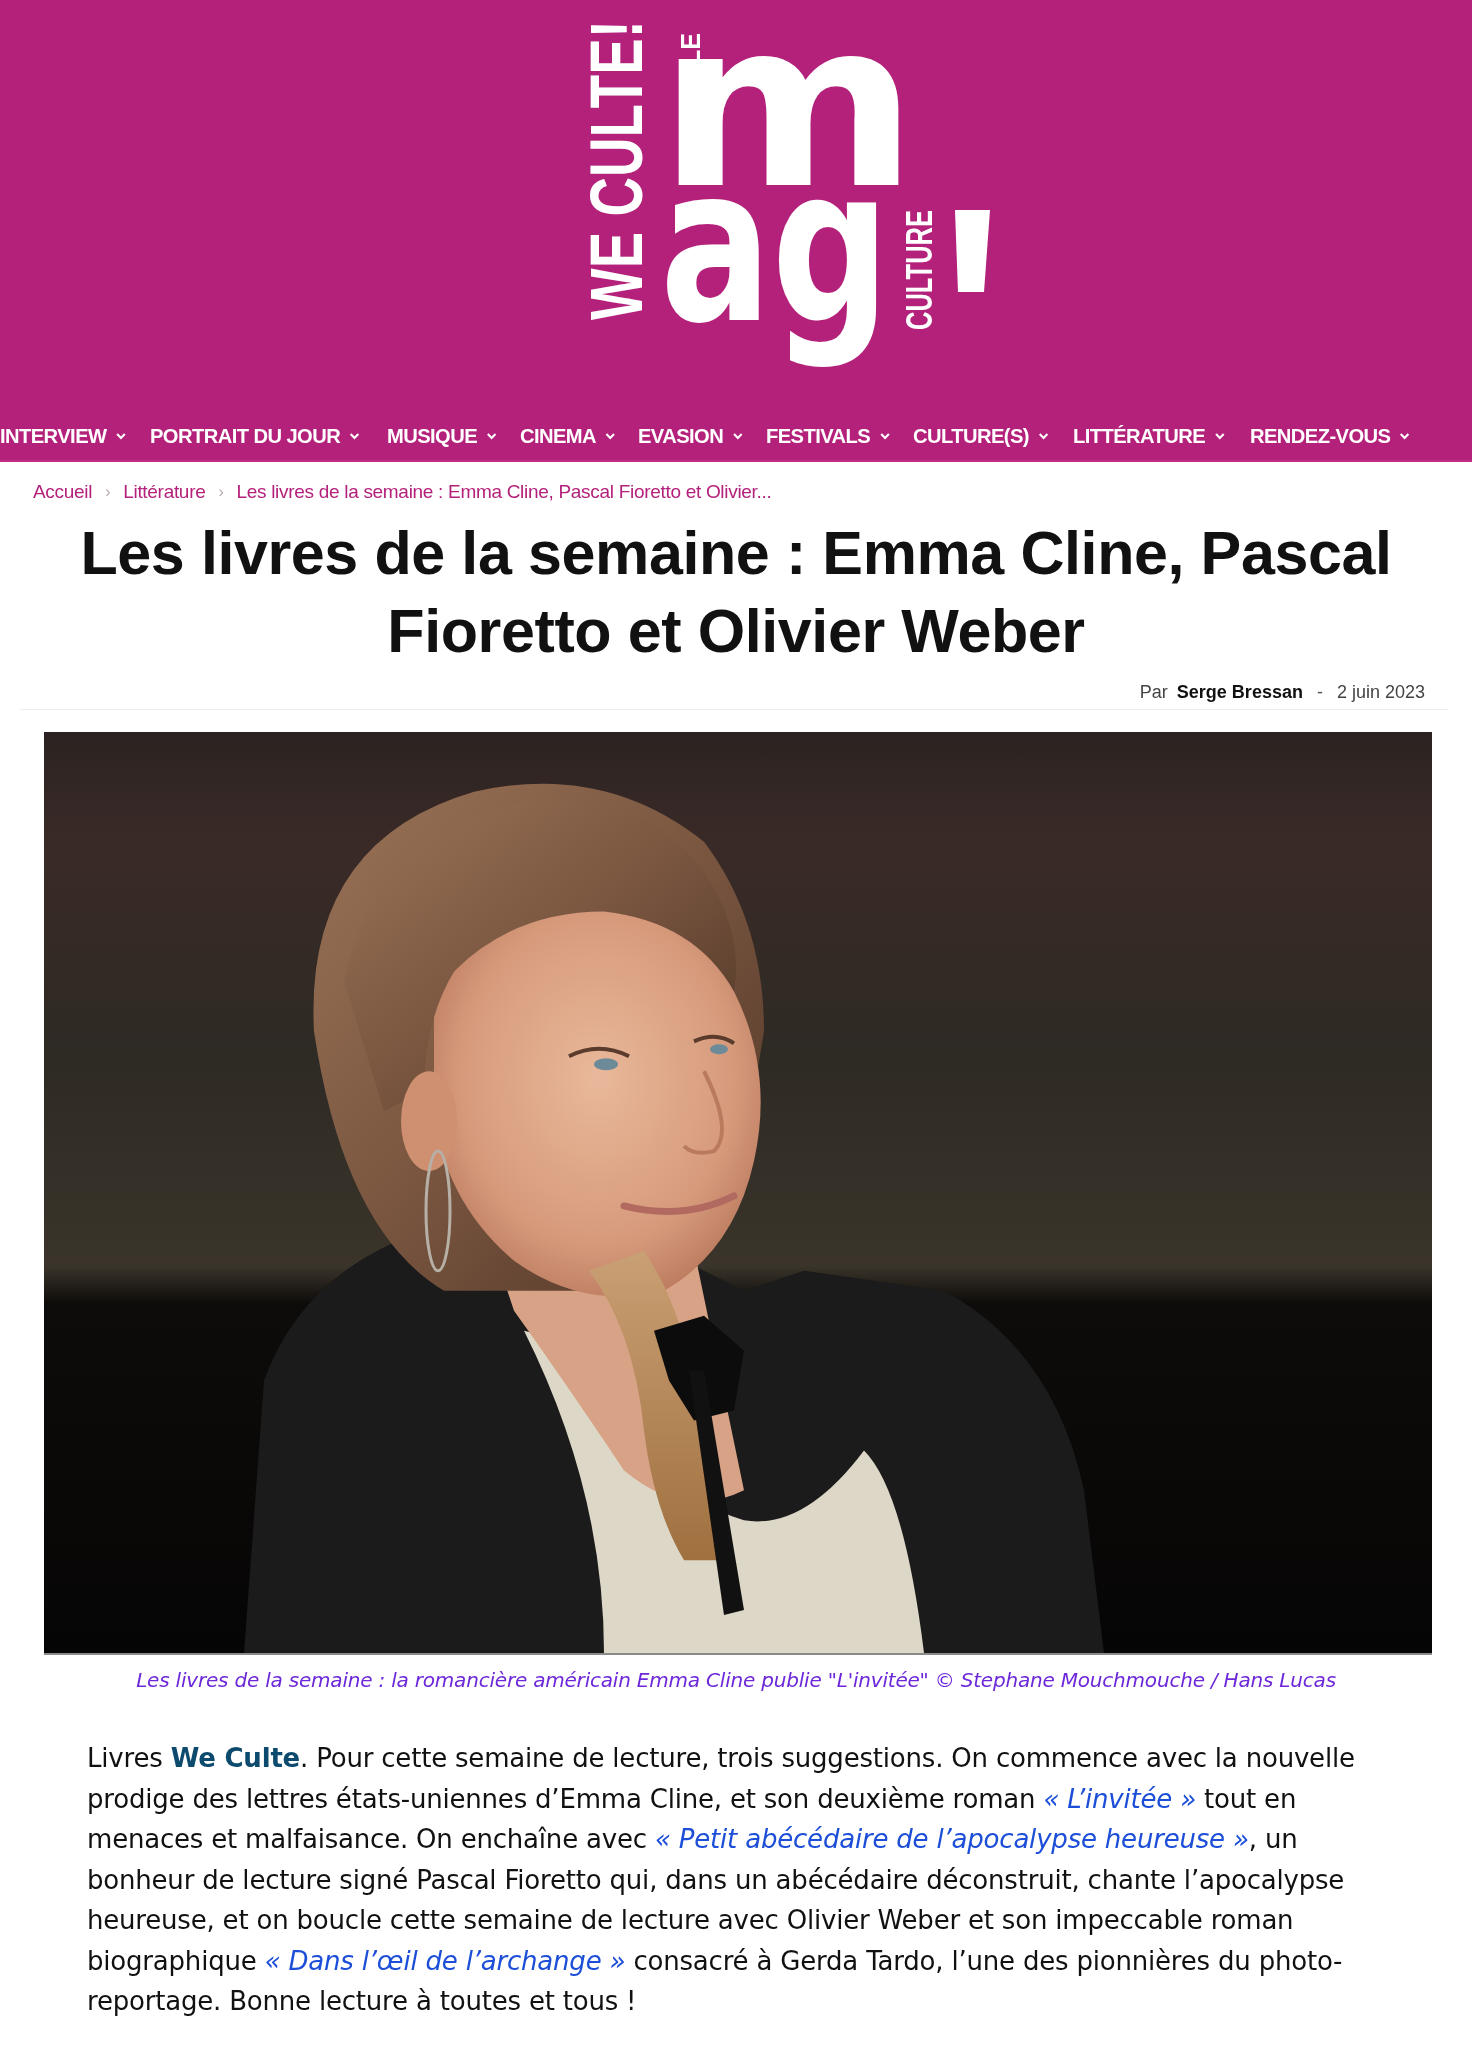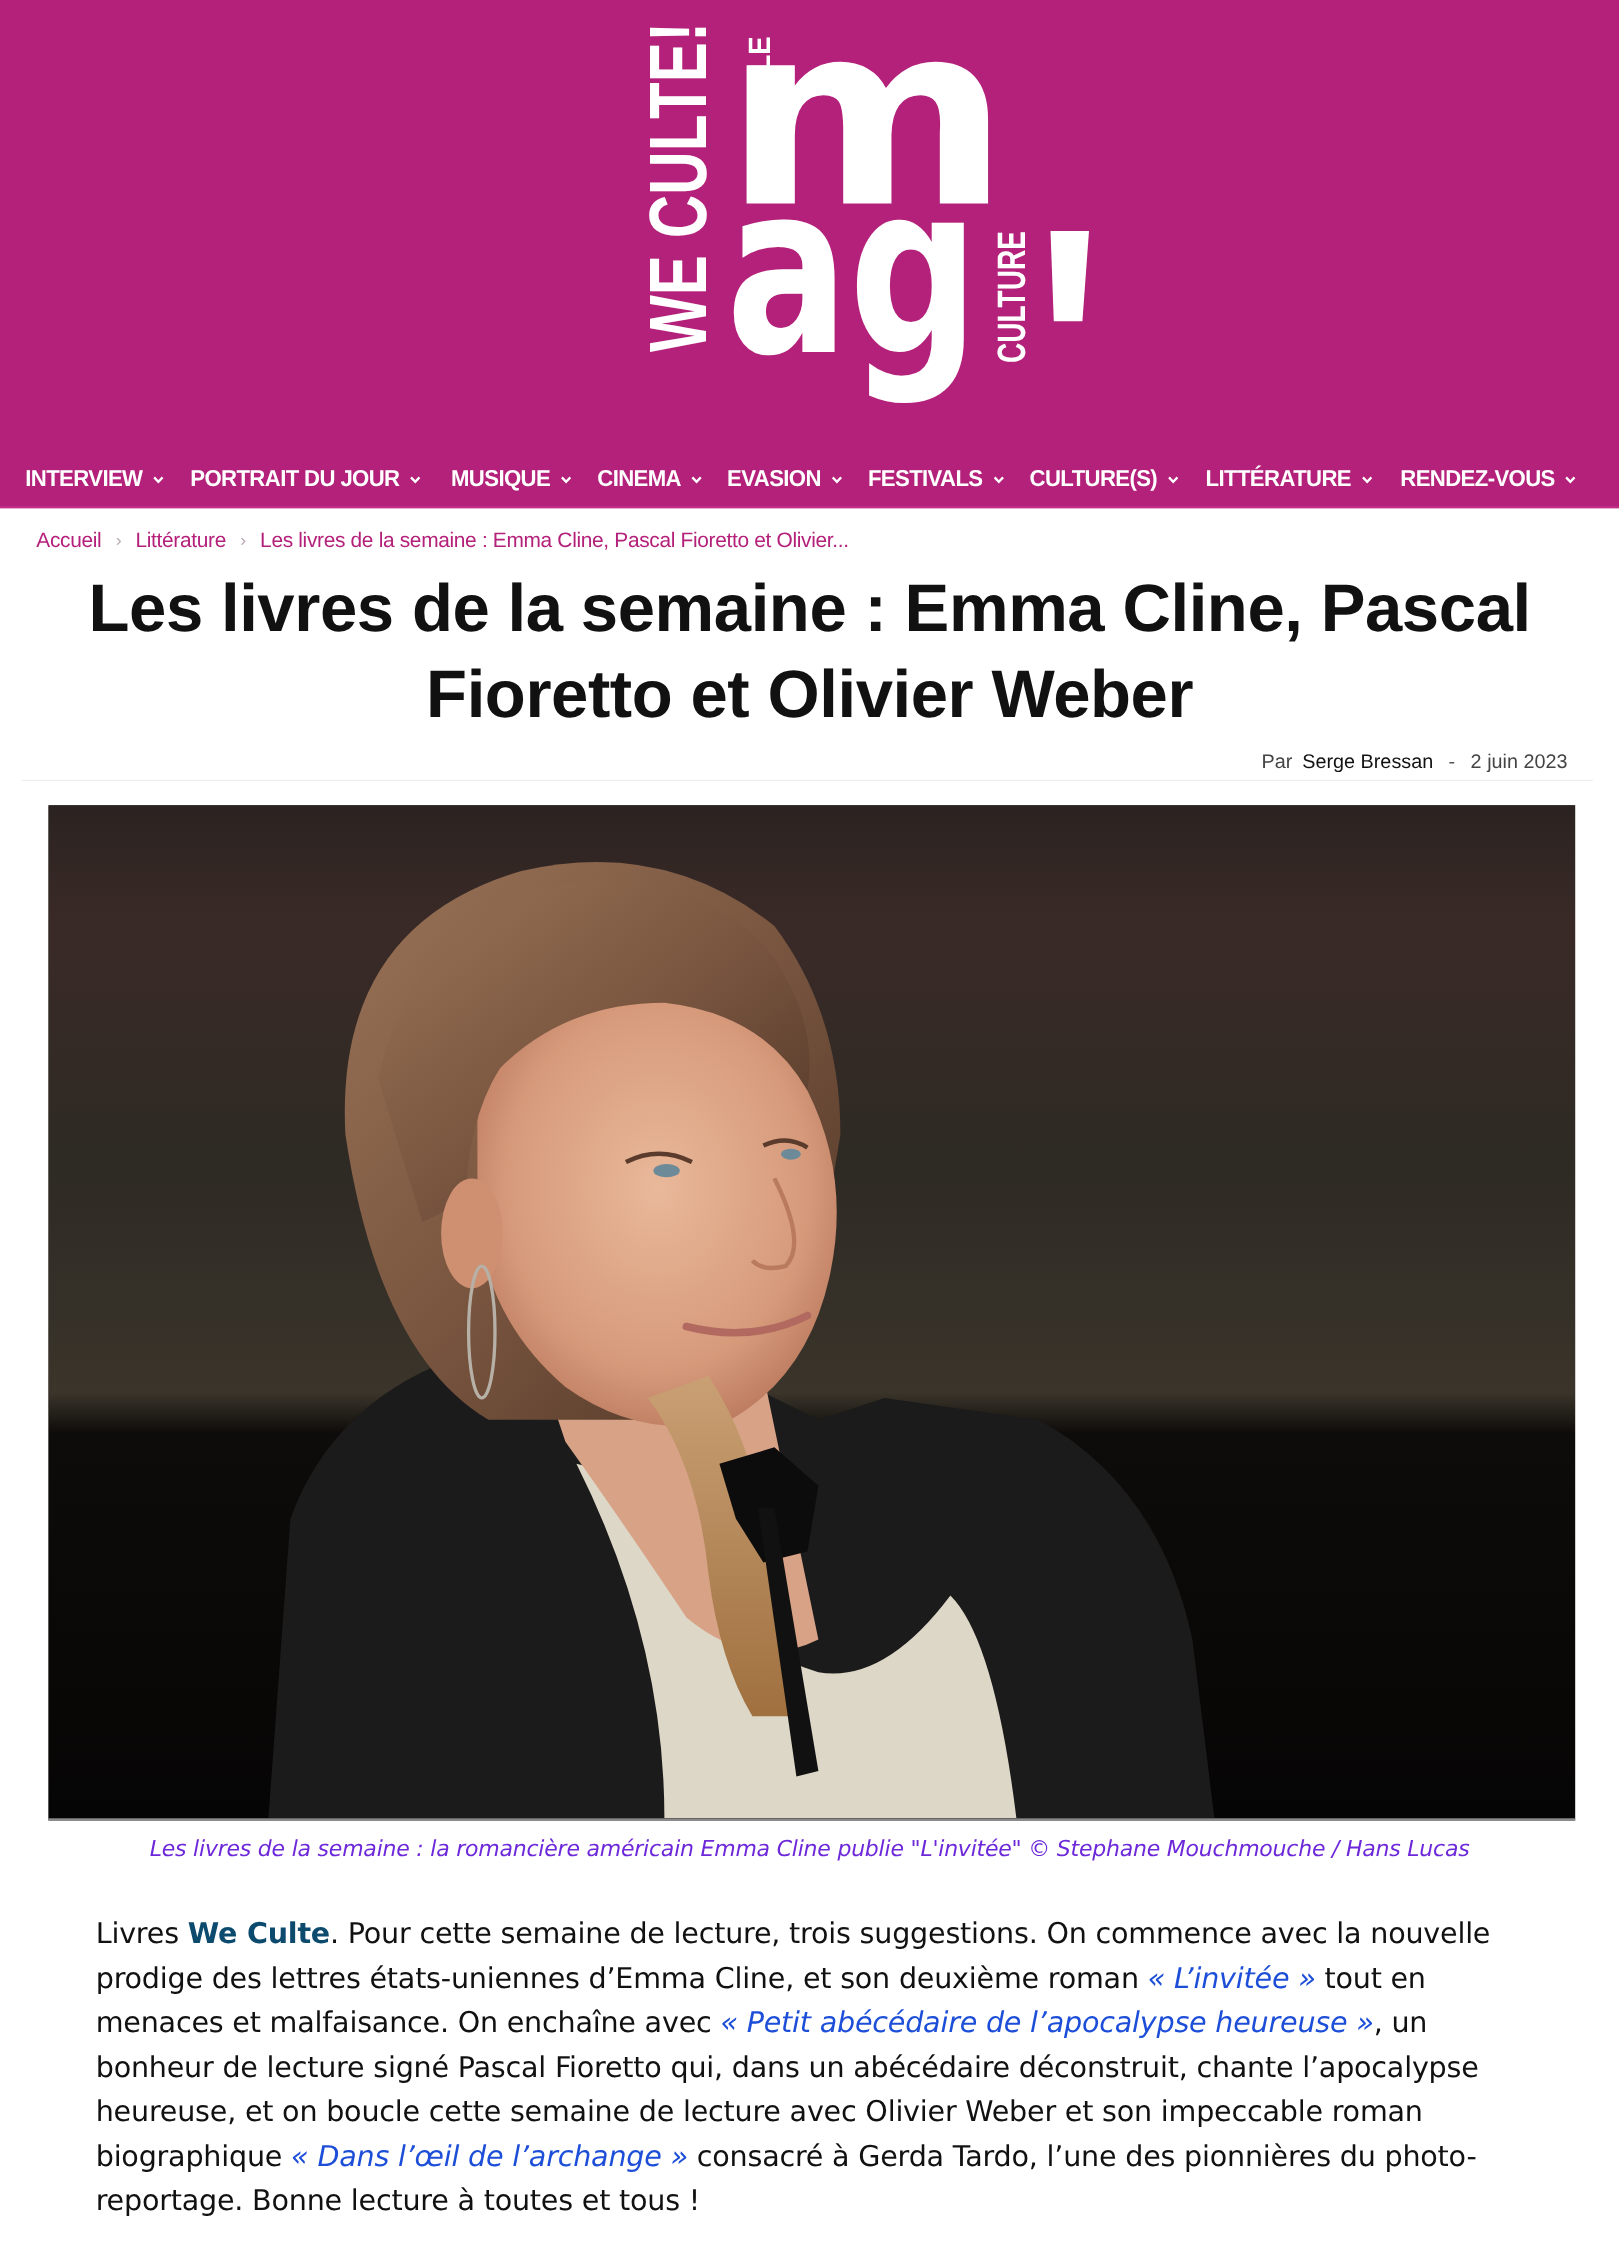--- a/index.html
+++ b/index.html
@@ -9,21 +9,21 @@
     
     .header {
       position: absolute; left: 0; top: 0; width: 1472px; height: 462px;
       background: #b4217a;
     }
     .logo { position: absolute; left: 560px; top: 20px; width: 450px; height: 380px; }
     .logo svg { width: 100%; height: 100%; display: block; }
 
     .nav {
       position: absolute; left: 0; top: 412px; width: 1472px; height: 50px;
-      display: flex; align-items: center; padding-left: 23px;
+      display: flex; align-items: center; padding-left: 0;
       border-bottom: 2px solid #c02c86;
     }
     .nav-item {
       display: flex; align-items: center; color: #ffffff;
       font-family: "Liberation Sans", sans-serif; font-weight: bold;
       font-size: 21px; letter-spacing: -0.6px; margin-right: 18px;
       cursor: pointer; white-space: nowrap; transform: scaleX(0.96); transform-origin: left center;
     }
     .nav-item .chev { width: 12px; height: 12px; margin-left: 9px; display: inline-block; }
     .nav-item .chev svg { width: 12px; height: 12px; display: block; }
@@ -44,21 +44,21 @@
       font-size: 61px; line-height: 78px; color: #111111; letter-spacing: -0.4px;
       padding: 0 10px;
     }
 
     
     .meta {
       position: absolute; right: 47px; top: 678px; height: 28px;
       display: flex; align-items: center; font-family: "Liberation Sans", sans-serif;
       font-size: 18px; color: #444;
     }
-    .meta .author { font-weight: normal; color: #111; margin-left: 9px; cursor: pointer; }
+    .meta .author { font-weight: bold; color: #111; margin-left: 9px; cursor: pointer; }
     .meta .dash { margin: 0 14px; color: #555; }
     .meta-divider {
       position: absolute; left: 20px; top: 709px; width: 1428px; height: 1px; background: #ededed;
     }
 
     
     .photo {
       position: absolute; left: 44px; top: 732px; width: 1388px; height: 923px;
       overflow: hidden; background: #1a1612;
       border-bottom: 2px solid #8a8a8a;

